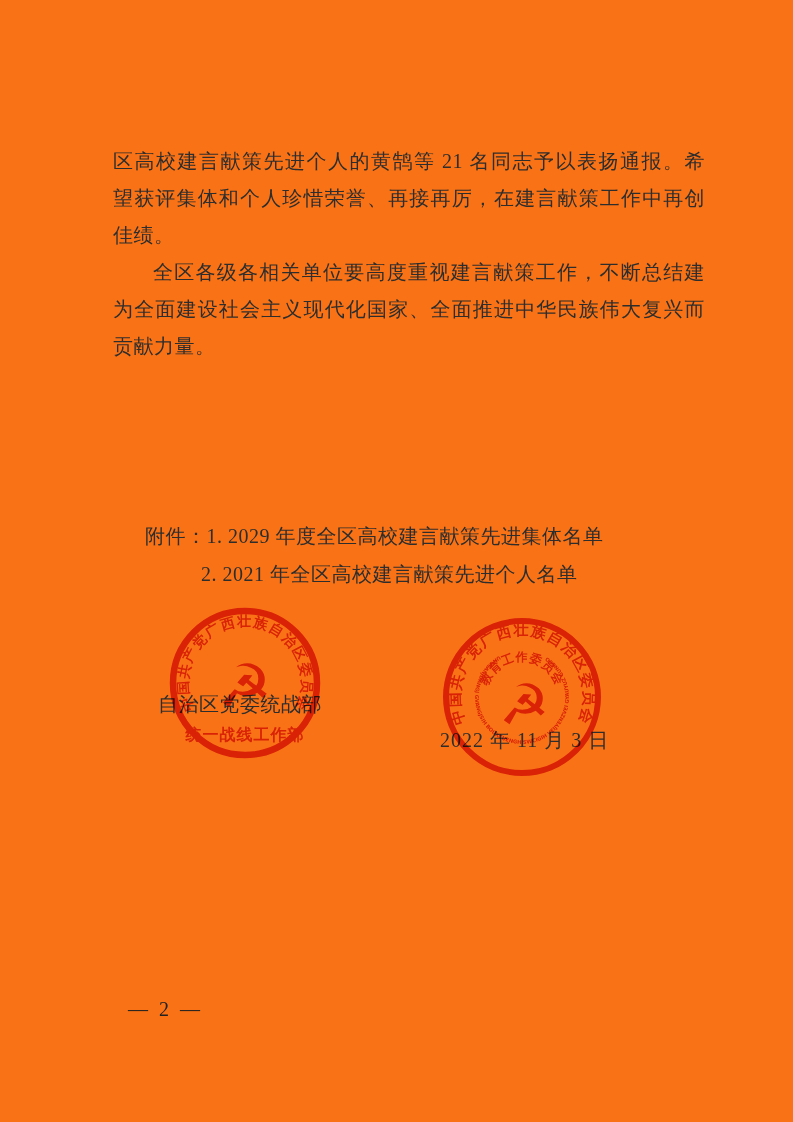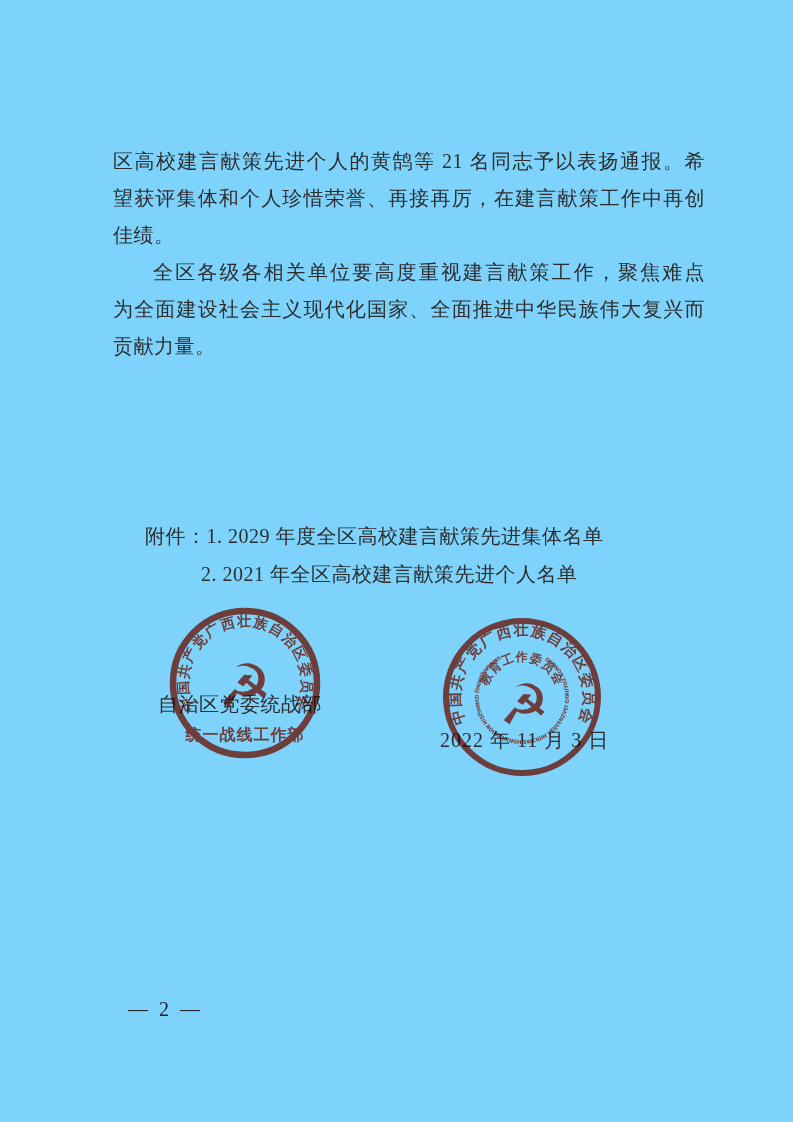--- a/index.html
+++ b/index.html
@@ -1,20 +1,20 @@
 <!DOCTYPE html>
 <html><head>
 <meta charset="utf-8">
 <style>
   html, body { margin: 0; padding: 0; background: #ffffff; }
   .page {
     position: relative;
     width: 793px;
     height: 1122px;
-    background: #7dd3fc;
+    background: #f97316;
     overflow: hidden;
     font-family: "Liberation Serif", "DejaVu Serif", serif;
     color: #2d2d2d;
   }
   .bodytext {
     position: absolute;
     left: 113px;
     top: 143px;
     width: 592px;
     font-size: 20px;
@@ -64,21 +64,21 @@
 </style>
 </head>
 <body>
 
 <div class="page">
 
   <div class="bodytext">
     <div class="line fj">区高校建言献策先进个人的黄鹄等 21 名同志予以表扬通报。希</div>
     <div class="line fj">望获评集体和个人珍惜荣誉、再接再厉，在建言献策工作中再创</div>
     <div class="line">佳绩。</div>
-    <div class="line fj indent">全区各级各相关单位要高度重视建言献策工作，聚焦难点</div>
+    <div class="line fj indent">全区各级各相关单位要高度重视建言献策工作，不断总结建</div>
     <div class="line fj">为全面建设社会主义现代化国家、全面推进中华民族伟大复兴而</div>
     <div class="line">贡献力量。</div>
   </div>
 
   <div class="attach">
     <div class="a1">附件：1. 2029 年度全区高校建言献策先进集体名单</div>
     <div class="a2">2. 2021 年全区高校建言献策先进个人名单</div>
   </div>
 
   <div class="sig sig-left">自治区党委统战部</div>

